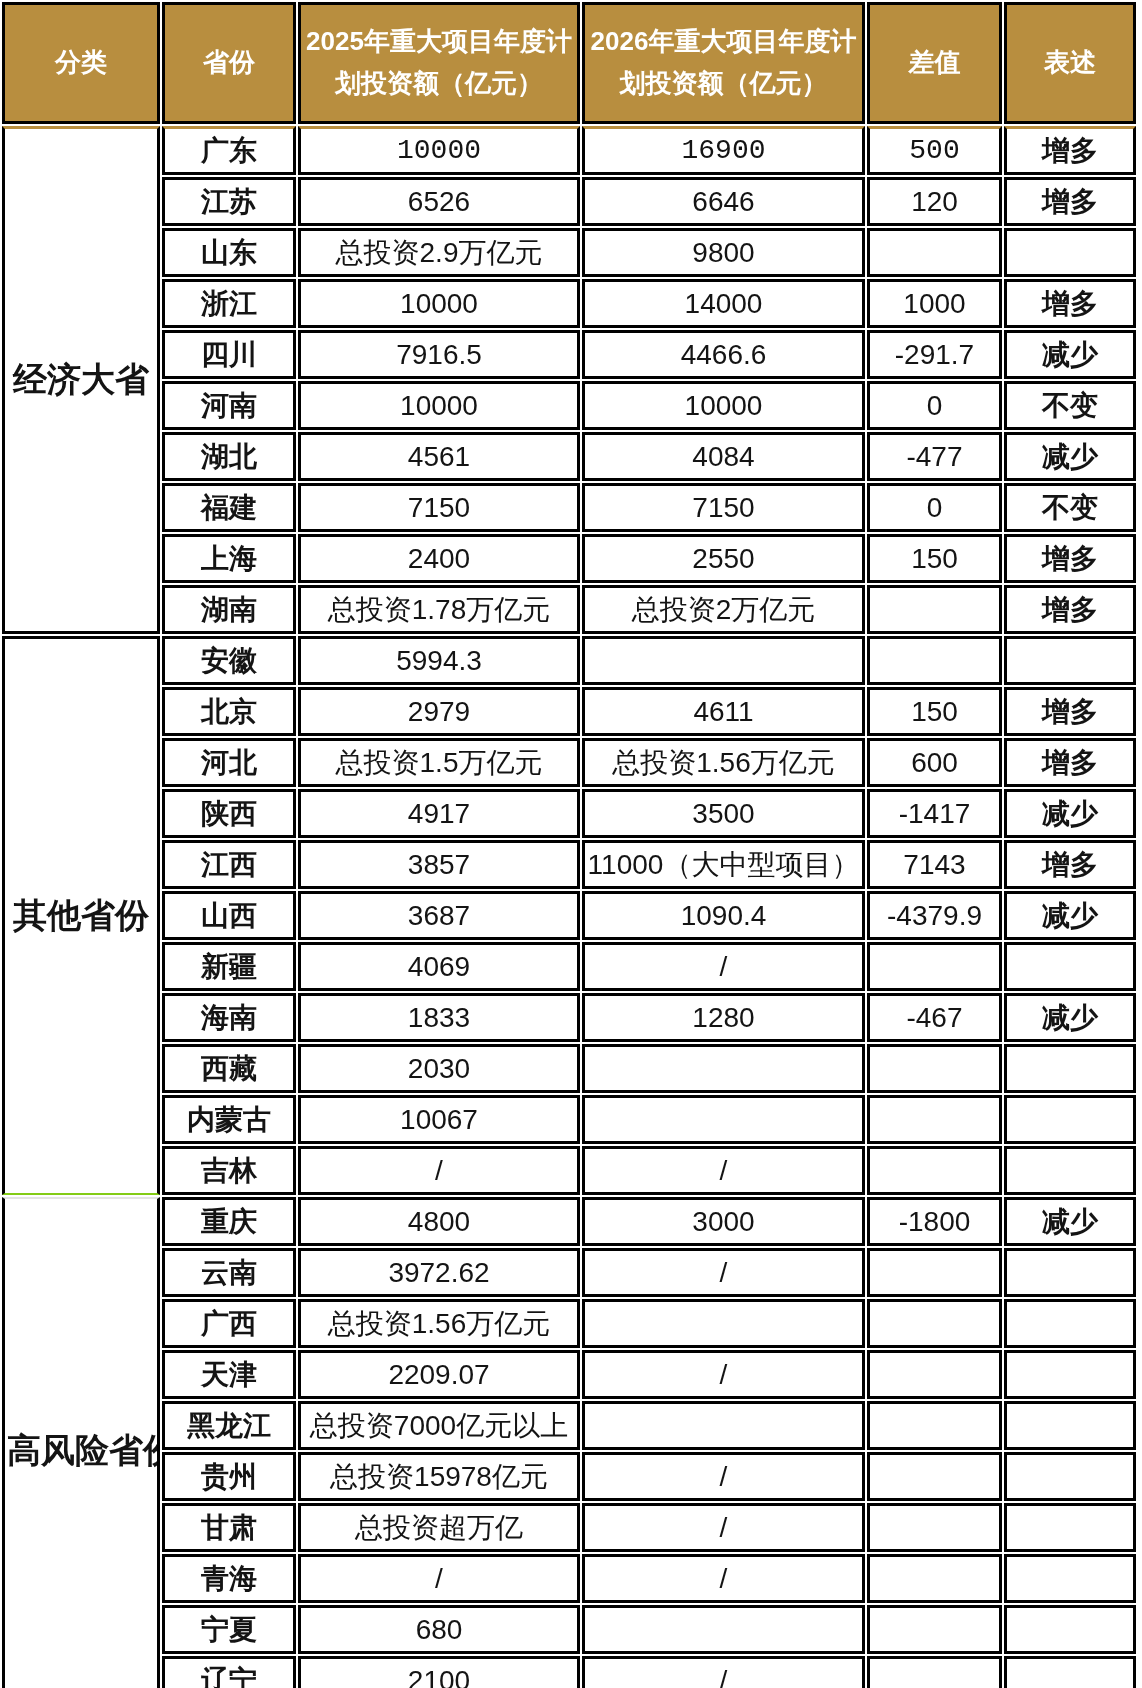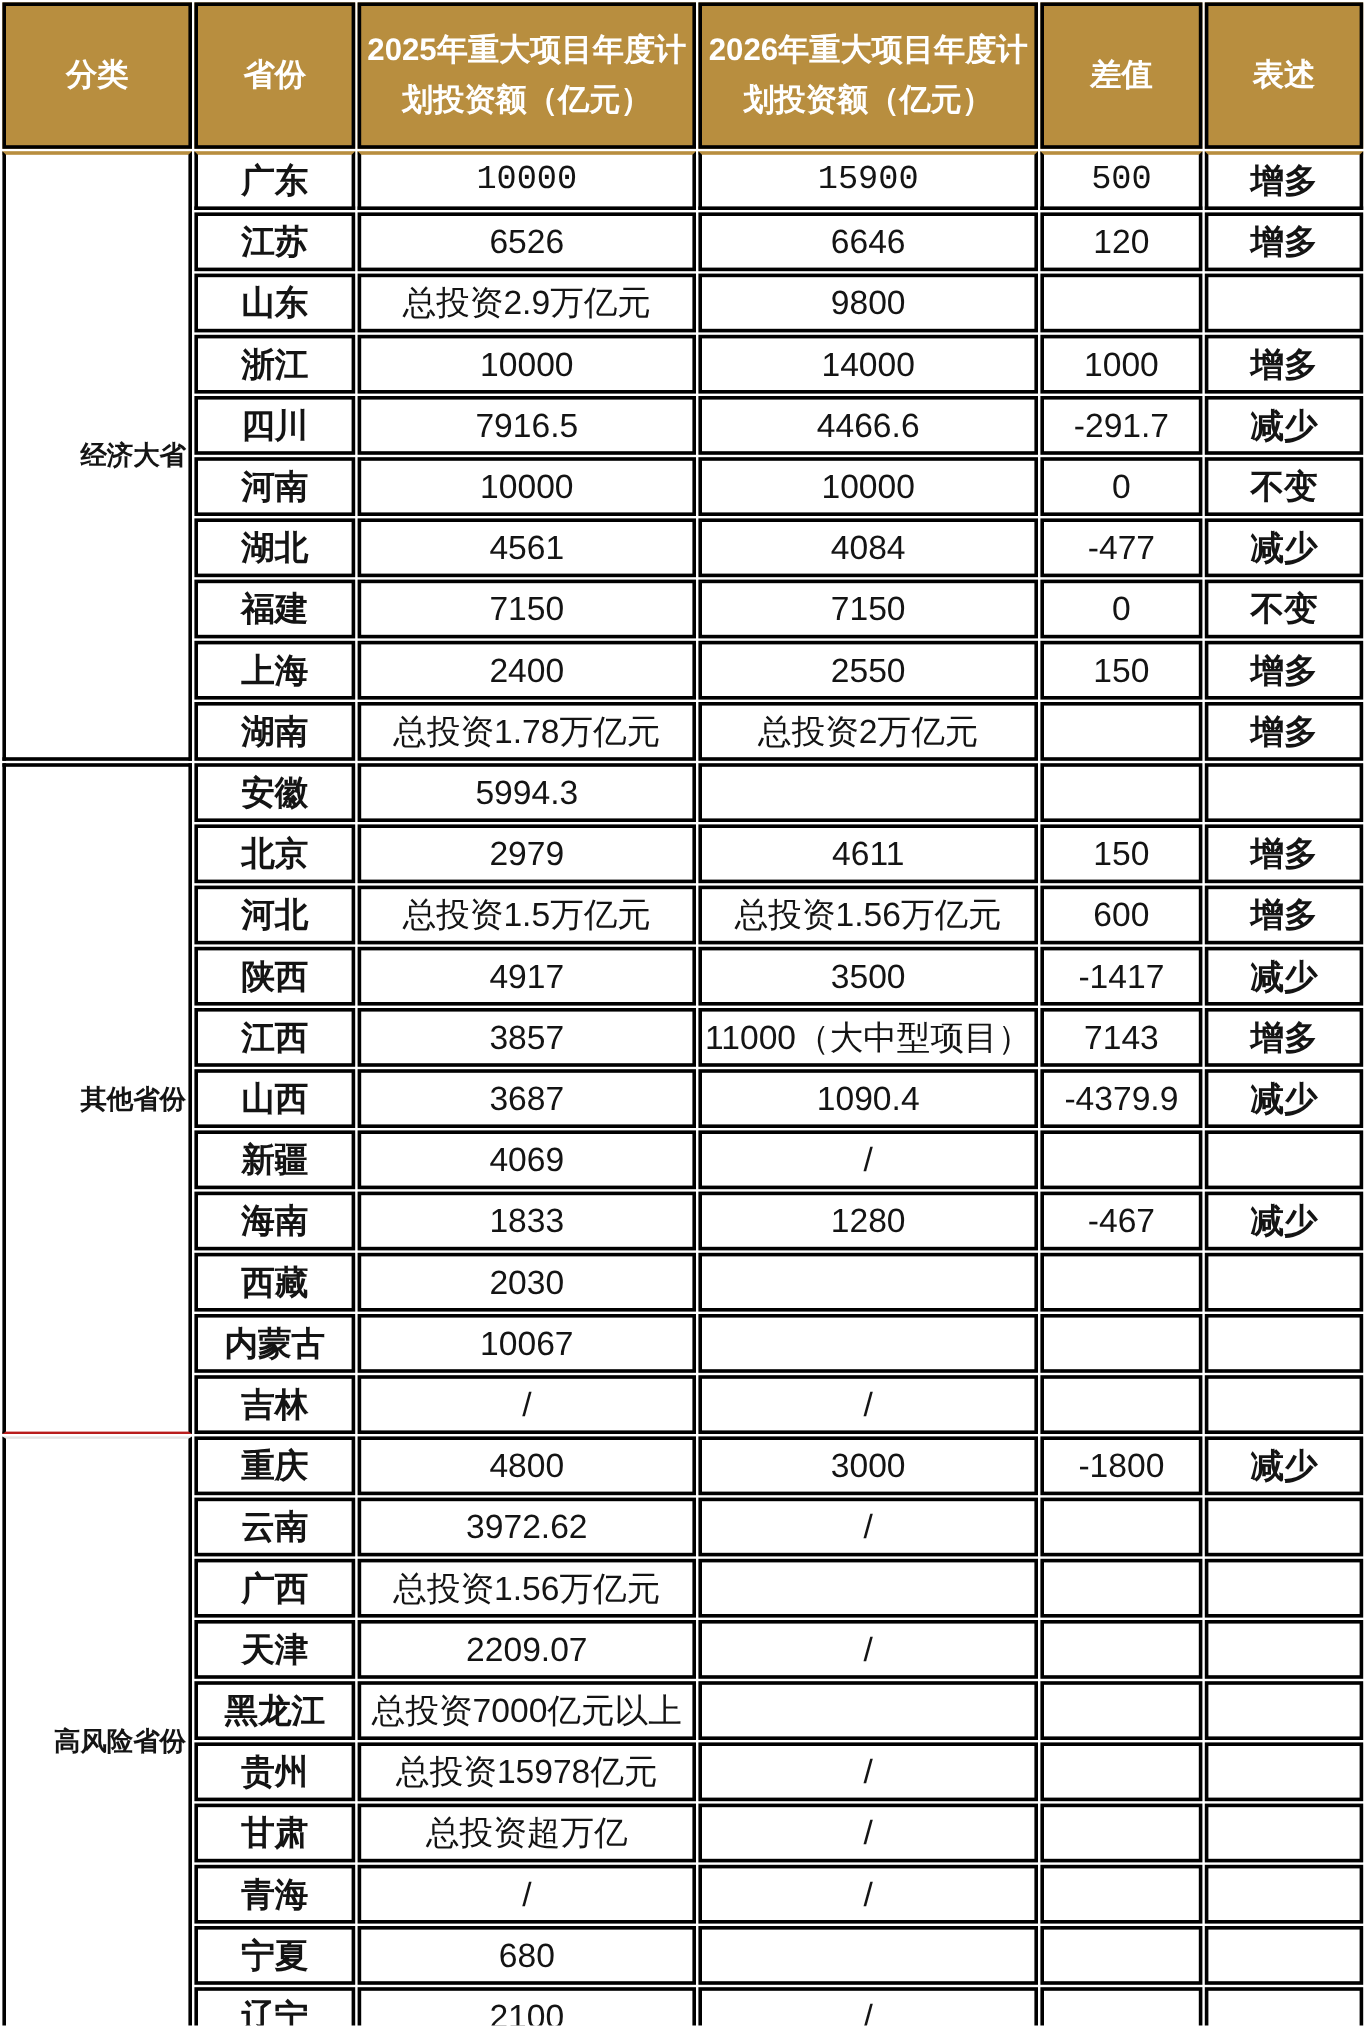--- a/index.html
+++ b/index.html
@@ -45,32 +45,31 @@
     padding: 0 2px;
     background: #ffffff;
   }
   td.prov {
     font-weight: 700;
   }
   td.desc {
     font-weight: 700;
   }
   td.cat {
-    font-size: 22px;
+    font-size: 34px;
     font-weight: 700;
     white-space: nowrap;
-    text-align: right;
   }
   
   tr.first-row td {
     border-top-color: #B88E3F;
     font-family: Liberation Mono, monospace;
   }
   
-  td.cat-sec-2 { border-bottom: 2px solid #b91c1c; }
+  td.cat-sec-2 { border-bottom: 2px solid #84cc16; }
   td.cat-sec-3 { border-top: 2px solid #E4E4E4; }
 </style>
 </head>
 <body>
 
 <table>
   <colgroup>
     <col style="width:158px">
     <col style="width:134px">
     <col style="width:282px">
@@ -86,21 +85,21 @@
       <th>2026年重大项目年度计划投资额（亿元）</th>
       <th>差值</th>
       <th>表述</th>
     </tr>
   </thead>
   <tbody>
       <tr class="first-row">
         <td rowspan="10" class="cat cat-sec-1">经济大省</td>
         <td class="prov">广东</td>
         <td>10000</td>
-        <td>15900</td>
+        <td>16900</td>
         <td>500</td>
         <td class="desc">增多</td>
       </tr>
       <tr>
         <td class="prov">江苏</td>
         <td>6526</td>
         <td>6646</td>
         <td>120</td>
         <td class="desc">增多</td>
       </tr>

